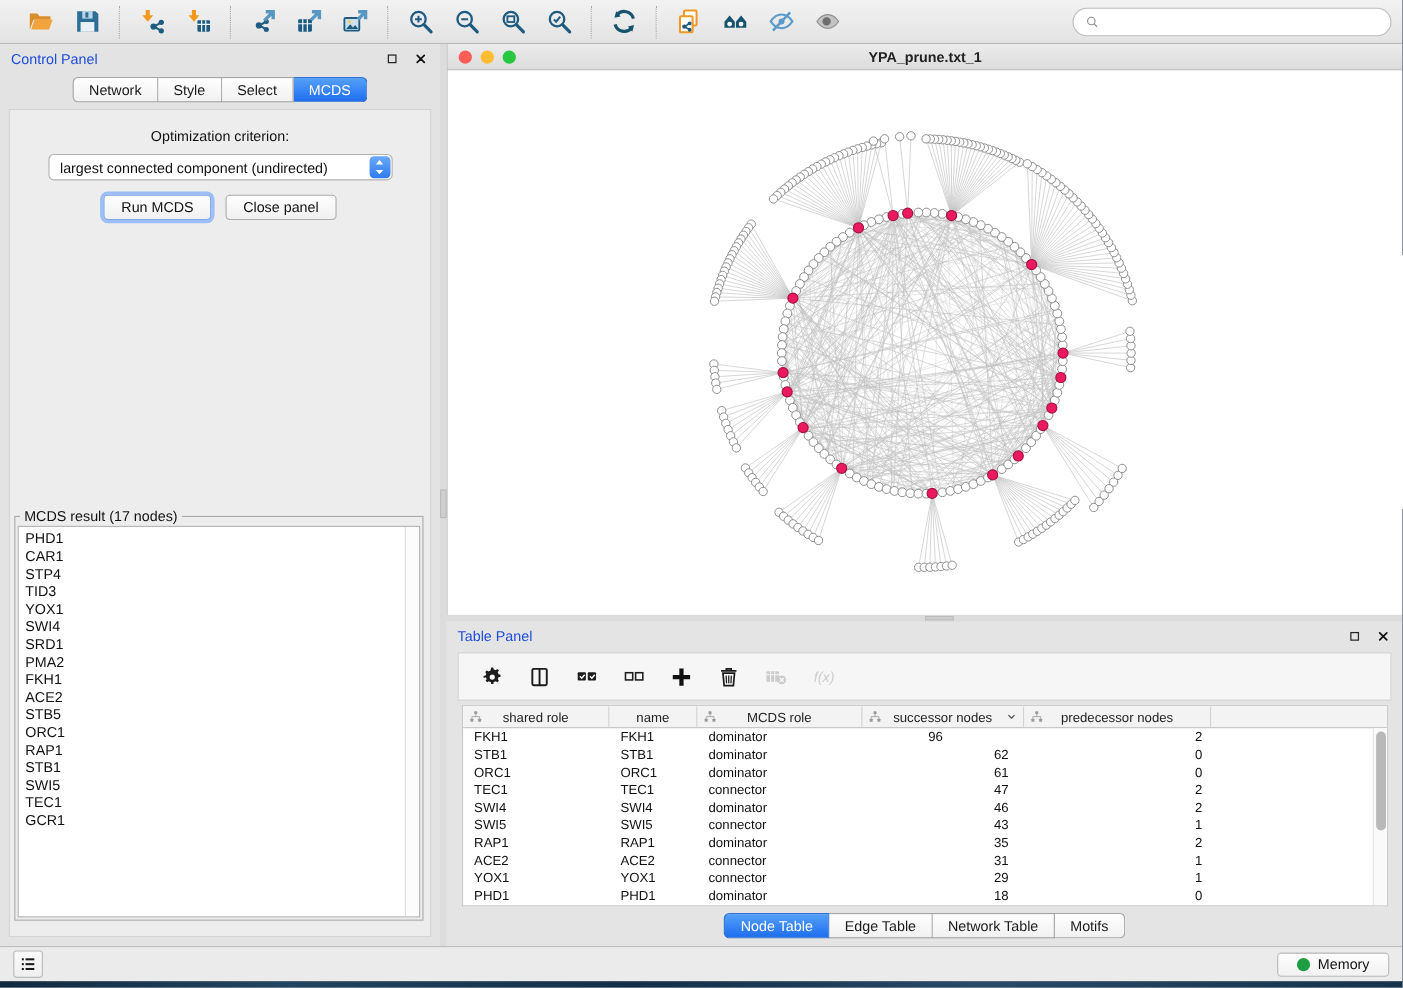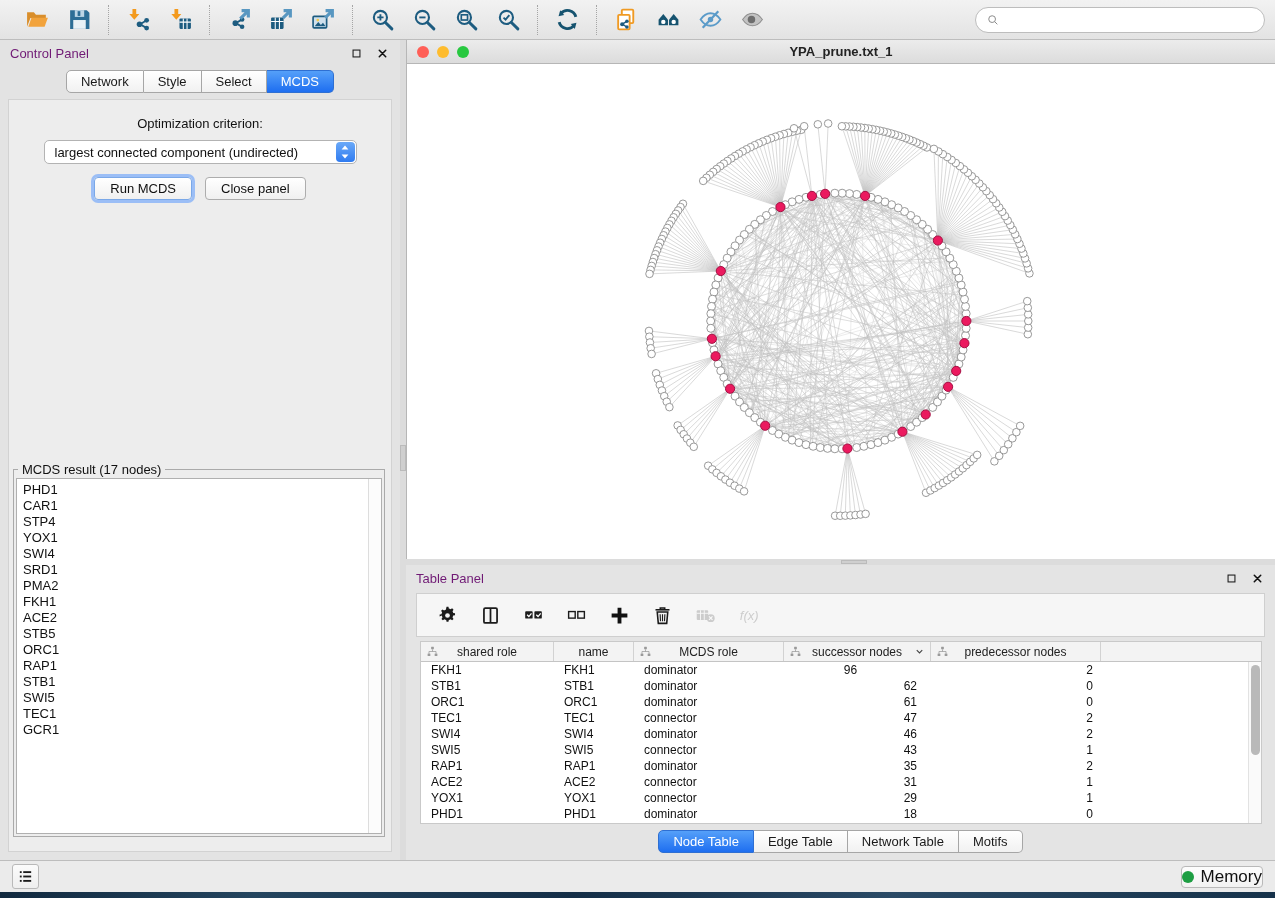--- a/index.html
+++ b/index.html
@@ -16,21 +16,21 @@
   .search-wrap{margin-left:auto;width:290px;height:26px;background:#fff;border:1px solid #bdbdbd;border-radius:13px;display:flex;align-items:center;padding:0 10px;gap:6px;}
   .search-wrap svg{width:14px;height:14px;flex:none;}
   .search-wrap input{border:none;outline:none;flex:1;font-size:13px;background:transparent;color:#222;}
 
   
   .content{flex:1;display:flex;min-height:0;}
 
   
   .control-panel{width:400px;flex:none;display:flex;flex-direction:column;background:#e3e3e3;}
   .panel-header{height:26px;flex:none;display:flex;align-items:center;justify-content:space-between;padding:0 10px;}
-  .panel-title{font-size:13px;color:#701a75;}
+  .panel-title{font-size:13px;color:#1d4ed8;}
   .ph-icons{display:flex;gap:10px;align-items:center;}
   .ph-btn{width:16px;height:16px;background:none;border:none;padding:0;display:flex;align-items:center;justify-content:center;cursor:pointer;}
   .ph-btn svg{width:11px;height:11px;}
   .cp-tabs{flex:none;display:flex;justify-content:center;margin:4px 0 2px;}
   .seg{display:flex;}
   .seg .tab{height:23px;line-height:22px;padding:0 14px;font-size:13px;background:linear-gradient(#ffffff,#f1f1f1);border:1px solid #a6a6a6;border-left:none;color:#1a1a1a;cursor:pointer;}
   .seg .tab:first-child{border-left:1px solid #a6a6a6;border-radius:5px 0 0 5px;}
   .seg .tab:last-child{border-radius:0 5px 5px 0;}
   .seg .tab.active{background:linear-gradient(#55a0f9,#1e6ef0);border-color:#2e6fd2;color:#fff;}
   .cp-body{flex:1;margin:4px 8px 8px;background:#ededed;border:1px solid #d2d2d2;position:relative;}
@@ -82,21 +82,21 @@
   .t-cell.left{padding-left:10px;text-align:left;}
   .t-cell.right{text-align:right;}
   .t-scroll{position:absolute;top:20px;right:0;bottom:0;width:13px;background:#fafafa;border-left:1px solid #e2e2e2;}
   .t-thumb{width:9px;margin:3px auto 0;height:90px;background:#b9b9b9;border-radius:5px;}
   .tp-tabs{flex:none;display:flex;justify-content:center;margin:2px 0 7px;}
 
   
   .status-bar{height:32px;flex:none;background:#ebebeb;border-top:1px solid #bdbdbd;display:flex;align-items:center;justify-content:space-between;padding:0 12px;}
   .sb-list{width:27px;height:25px;background:linear-gradient(#fbfbfb,#efefef);border:1px solid #b9b9b9;border-radius:3px;display:flex;align-items:center;justify-content:center;padding:0;cursor:pointer;}
   .sb-list svg{width:17px;height:17px;}
-  .sb-memory{height:22px;padding:0 0;background:linear-gradient(#fdfdfd,#f2f2f2);border:1px solid #b9b9b9;border-radius:4px;display:flex;align-items:center;gap:7px;font-size:17px;color:#111;cursor:pointer;}
+  .sb-memory{height:22px;padding:0 17px;background:linear-gradient(#fdfdfd,#f2f2f2);border:1px solid #b9b9b9;border-radius:4px;display:flex;align-items:center;gap:7px;font-size:13px;color:#111;cursor:pointer;}
   .sb-memory .dot{width:12px;height:12px;border-radius:50%;display:block;}
 
   .wallpaper-strip{height:6px;flex:none;background:linear-gradient(90deg,#11293f,#24455f 20%,#142e47 45%,#2a4a66 70%,#16324a);}
   .hidden-defs{position:absolute;width:0;height:0;overflow:hidden;}
 </style>
 </head>
 <body>
 
 <svg class="hidden-defs" aria-hidden="true">
     <defs>
@@ -422,20 +422,21 @@
         <div class="btn-row">
           <button class="btn focus-ring">Run MCDS</button>
           <button class="btn">Close panel</button>
         </div>
         <fieldset class="result-box">
           <legend>MCDS result (17 nodes)</legend>
           <div class="result-list" id="result-list">
             <div class="item">PHD1</div>
               <div class="item">CAR1</div>
               <div class="item">STP4</div>
+              <div class="item">TID3</div>
               <div class="item">YOX1</div>
               <div class="item">SWI4</div>
               <div class="item">SRD1</div>
               <div class="item">PMA2</div>
               <div class="item">FKH1</div>
               <div class="item">ACE2</div>
               <div class="item">STB5</div>
               <div class="item">ORC1</div>
               <div class="item">RAP1</div>
               <div class="item">STB1</div>

